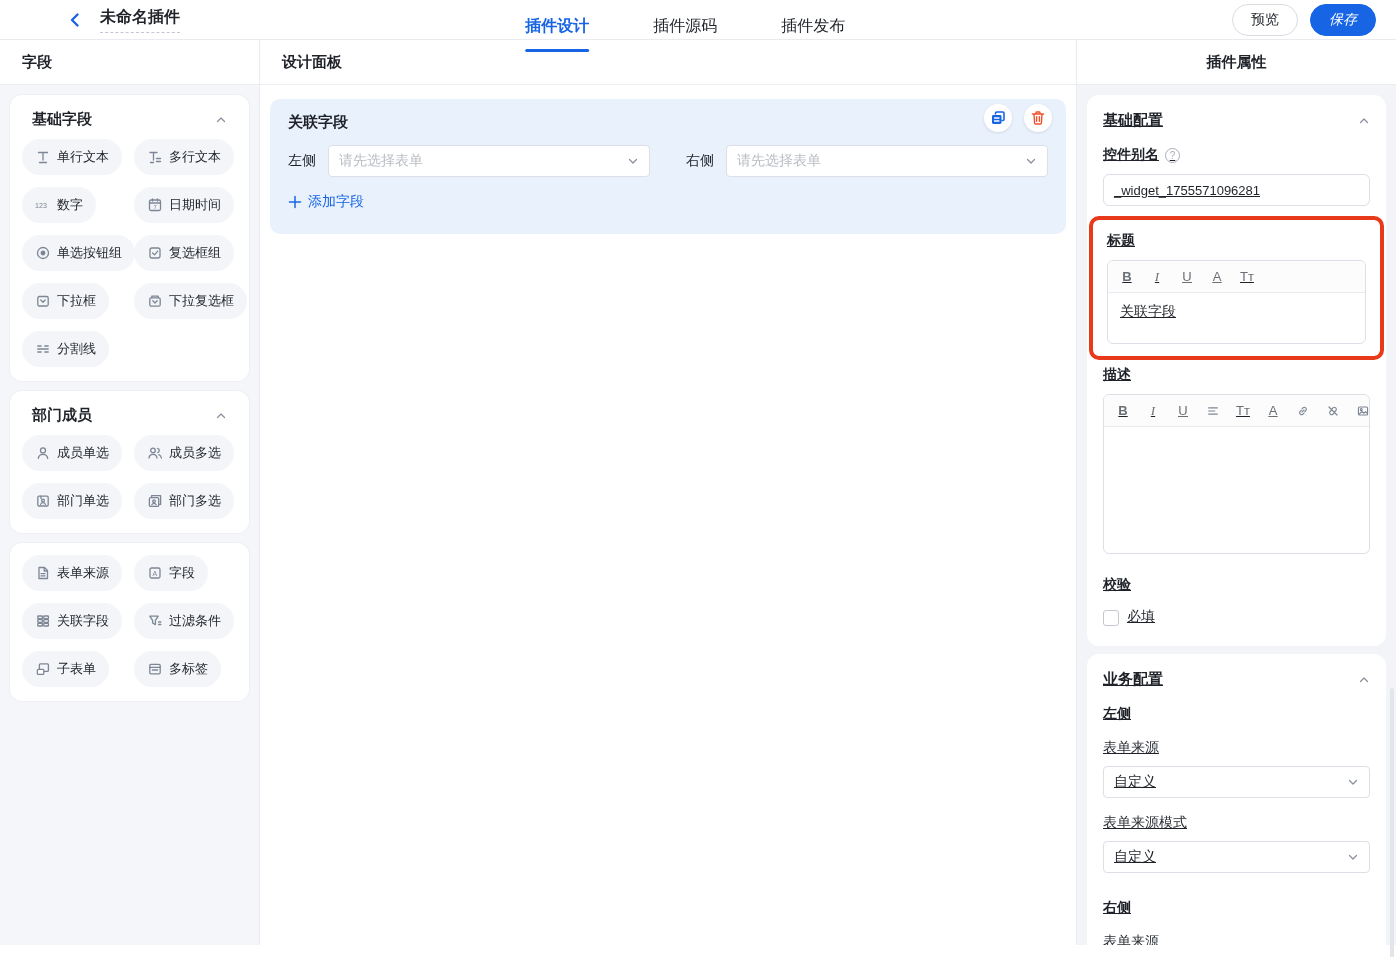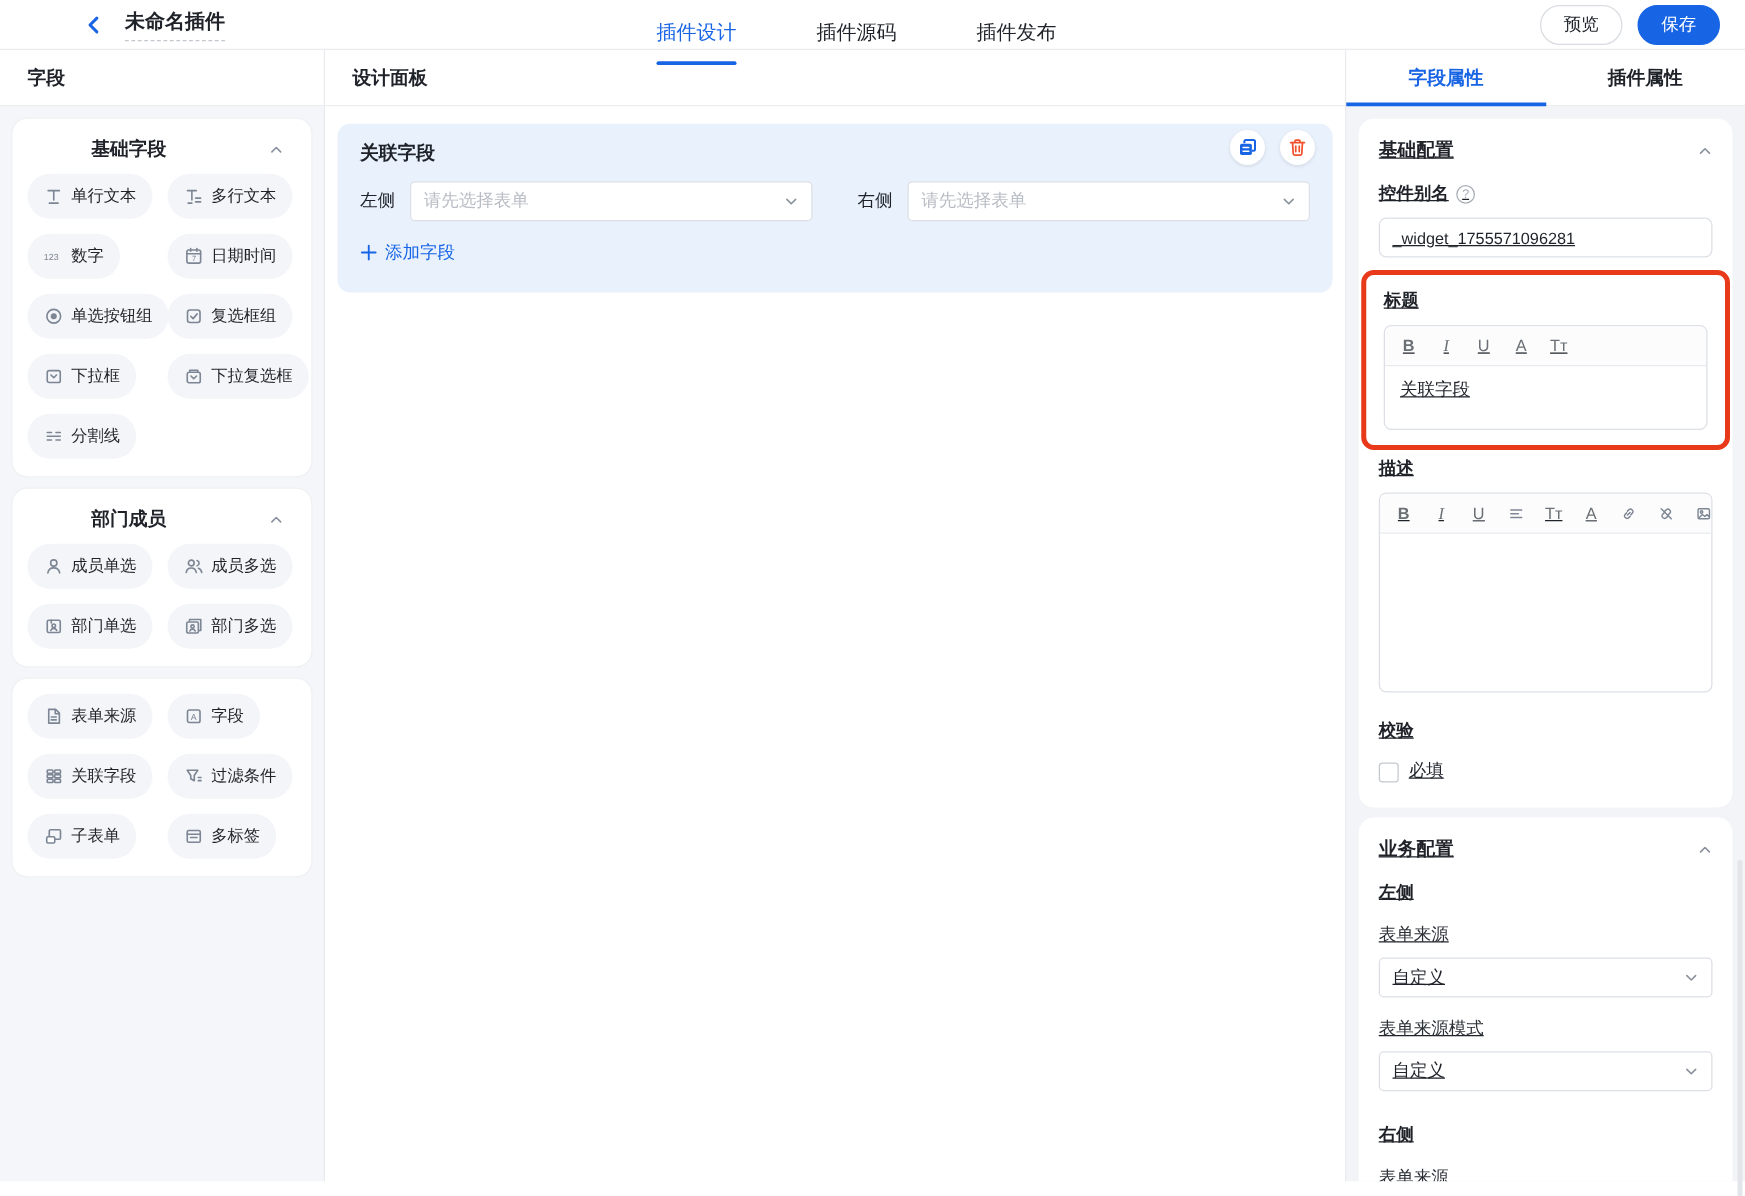--- a/index.html
+++ b/index.html
@@ -6,38 +6,38 @@
   html,body { width:1396px; height:957px; overflow:hidden; background:#fff;
     font-family:"Liberation Sans","DejaVu Sans",sans-serif; color:#1f2329; font-size:14px; }
 
   
   .topbar { height:40px; display:flex; align-items:center; border-bottom:1px solid #e9ebef; background:#fff; position:relative;gap:32px; }
   .tb-left { display:flex; align-items:center; gap:14px; padding-left:64px; width:420px; }
   .back-btn { width:22px; height:22px; display:flex; align-items:center; justify-content:center; cursor:pointer; }
   .doc-title { font-size:16px; font-weight:700; border-bottom:1px dashed #c3c7ce; padding-bottom:4px; cursor:text; }
   .tb-tabs { position:absolute; left:50%; top:0; transform:translateX(-54%); height:52px; display:flex; gap:64px; }
   .tb-tab { height:52px; display:flex; align-items:center; font-size:16px; color:#1f2329; cursor:pointer; position:relative; }
-  .tb-tab.active { color:#1765e5; font-weight:400; }
+  .tb-tab.active { color:#1765e5; font-weight:700; }
   .tb-tab.active::after { content:""; position:absolute; left:50%; transform:translateX(-50%); bottom:0; width:64px; height:3px; background:#1765e5; border-radius:2px; }
   .tb-right { margin-left:auto; display:flex; gap:12px; padding-right:20px; }
   .btn { height:32px; padding:0 18px; border-radius:16px; display:flex; align-items:center; font-size:14px; cursor:pointer; }
   .btn-outline { background:#fff; border:1px solid #d9dce1; color:#1f2329; }
-  .btn-primary { background:#1765e5; border:1px solid #1765e5; color:#fff; }
+  .btn-primary { background:#1765e5; border:1px solid #1765e5; color:#fff;font-style:italic; }
 
   
   .main { display:flex; height:905px; }
   .col-header { height:45px; display:flex; align-items:center; padding:0 22px; font-size:15px; font-weight:700; border-bottom:1px solid #ebedf0; background:#fff; flex:none; }
 
   
   .sidebar { width:260px; border-right:1px solid #e9ebef; display:flex; flex-direction:column; background:#f5f6f9; }
   .sidebar .col-header { background:#fff; }
   .sb-body { flex:1; overflow:hidden; padding:10px; }
   .sb-card { background:#fff; border-radius:12px; padding:12px 12px 14px; margin-bottom:10px; box-shadow:0 0 0 1px #eef0f3; }
   .sb-card-head { display:flex; align-items:center; justify-content:space-between; padding:3px 10px 10px 10px; }
-  .sb-card-title { font-size:15px; font-weight:700;margin-left:41px; }
+  .sb-card-title { font-size:15px; font-weight:700; }
   .sb-items { display:grid; grid-template-columns:112px 1fr; row-gap:12px; }
   .pill { display:inline-flex; align-items:center; gap:6px; height:36px; padding:0 13px; background:#f3f5f8; border-radius:18px; font-size:13px; color:#1f2329; cursor:grab; width:fit-content; white-space:nowrap; }
   .pill .ic { display:flex; width:16px; height:16px; align-items:flex-start; justify-content:center; color:#7d8694; }
   .pill .ic svg { display:block; }
 
   
   .canvas { flex:1; display:flex; flex-direction:column; background:#fff; min-width:0; }
   .cv-body { flex:1; padding:14px 10px; }
   .field-card { background:#e9f1fc; border-radius:10px; padding:12px 18px 22px; position:relative; }
   .fc-title { font-size:15px; font-weight:700; padding-top:2px; }
@@ -373,21 +373,20 @@
               </svg>
           </span>
           <span>添加字段</span>
         </div>
       </div>
     </div>
   </div>
 
   <div class="props">
     <div class="props-tabs" id="props-tabs">
-        <div class="p-tab active">字段属性</div>
         <div class="p-tab">插件属性</div>
       </div>
     <div class="props-body">
 
       <div class="p-card">
         <div class="p-card-head">
           <span class="p-card-title">基础配置</span>
           <span class="chev">
             <svg width="12" height="12" viewBox="0 0 12 12">
                 <path d="M2.5 7.5 6 4l3.5 3.5" fill="none" stroke="#8a919c" stroke-width="1.3" stroke-linecap="round" stroke-linejoin="round"></path>

